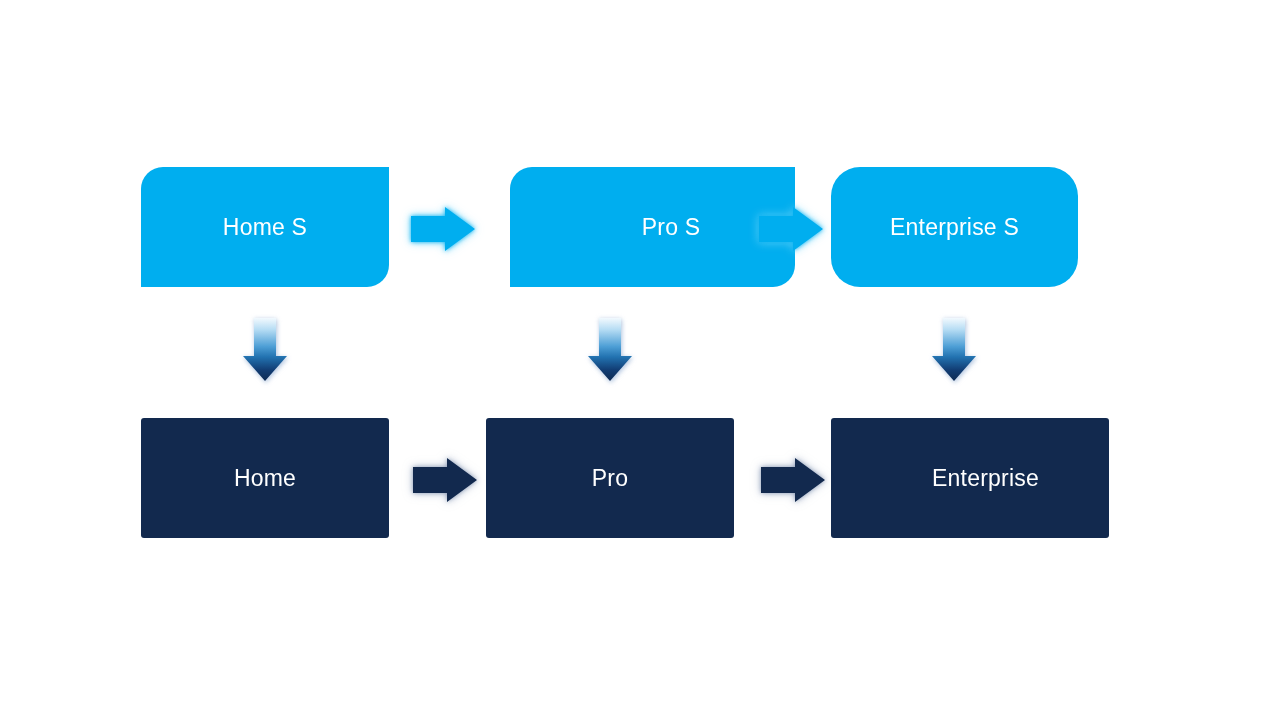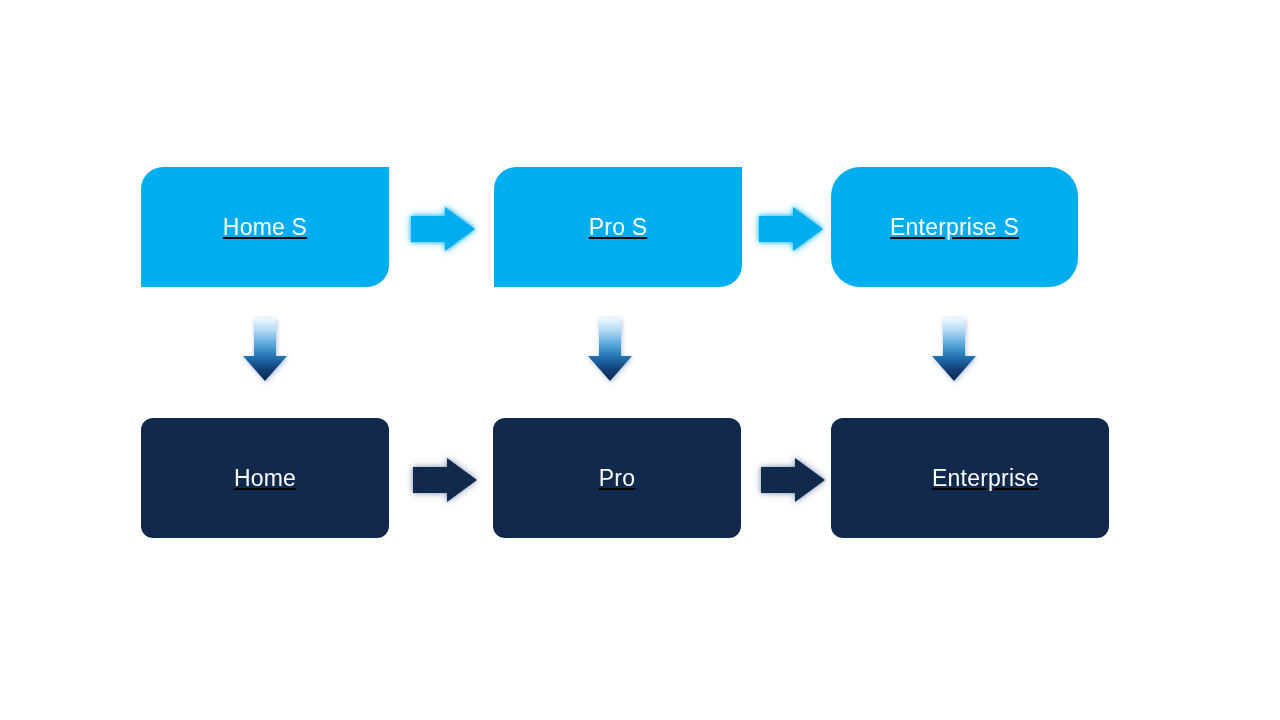--- a/index.html
+++ b/index.html
@@ -15,38 +15,37 @@
     overflow: hidden;
     font-family: "Liberation Sans", sans-serif;
   }
   .node {
     position: absolute;
     width: 248px;
     height: 120px;
     display: flex;
     align-items: center;
     justify-content: center;
-    text-decoration: underline;
   }
   .node-label {
     color: var(--label-text, #ffffff);
     font-size: 23px;
     font-weight: 400;
     letter-spacing: 0.2px;
     white-space: nowrap;
   }
   .node.top {
     top: 167px;
     background: var(--light-blue, #00AEEF);
     border-radius: 22px 0 22px 0;
   }
   .node.bottom {
     top: 418px;
     background: var(--dark-navy, #12294E);
-    border-radius: 12px;
+    border-radius: 3px;
   }
   .arrow {
     position: absolute;
     display: block;
   }
   .arrow-right-top {
     filter: drop-shadow(0 0 2px rgba(0, 174, 239, 0.9))
             drop-shadow(0 0 4px rgba(120, 216, 250, 0.8));
   }
   .arrow-right-bottom {
@@ -75,31 +74,31 @@
         <stop offset="0.62" stop-color="#2272B0"></stop>
         <stop offset="0.82" stop-color="#123E75"></stop>
         <stop offset="1" stop-color="#0E2A52"></stop>
       </linearGradient>
     </defs>
   </svg>
 
   <div class="node top" style="left:141px;">
     <span class="node-label">Home S</span>
   </div>
-  <div class="node top" style="left:494px;">
+  <div class="node top" style="left:510px;padding-left:37px;">
     <span class="node-label">Pro S</span>
   </div>
   <div class="node top" style="left:831px;width:247px;border-radius:29px;">
     <span class="node-label">Enterprise S</span>
   </div>
 
   <div class="node bottom" style="left:141px;">
     <span class="node-label">Home</span>
   </div>
-  <div class="node bottom" style="left:486px;margin-left:7px;">
+  <div class="node bottom" style="left:486px;">
     <span class="node-label">Pro</span>
   </div>
   <div class="node bottom" style="left:831px;width:247px;padding-left:31px;">
     <span class="node-label">Enterprise</span>
   </div>
 
   <svg class="arrow arrow-right-top" style="left:411px;top:207px;" width="64" height="44" viewBox="0 0 64 44">
     <polygon class="fill-light" points="0,9 34,9 34,0 64,22 34,44 34,35 0,35"></polygon>
   </svg>
   <svg class="arrow arrow-right-top" style="left:759px;top:207px;" width="64" height="44" viewBox="0 0 64 44">

